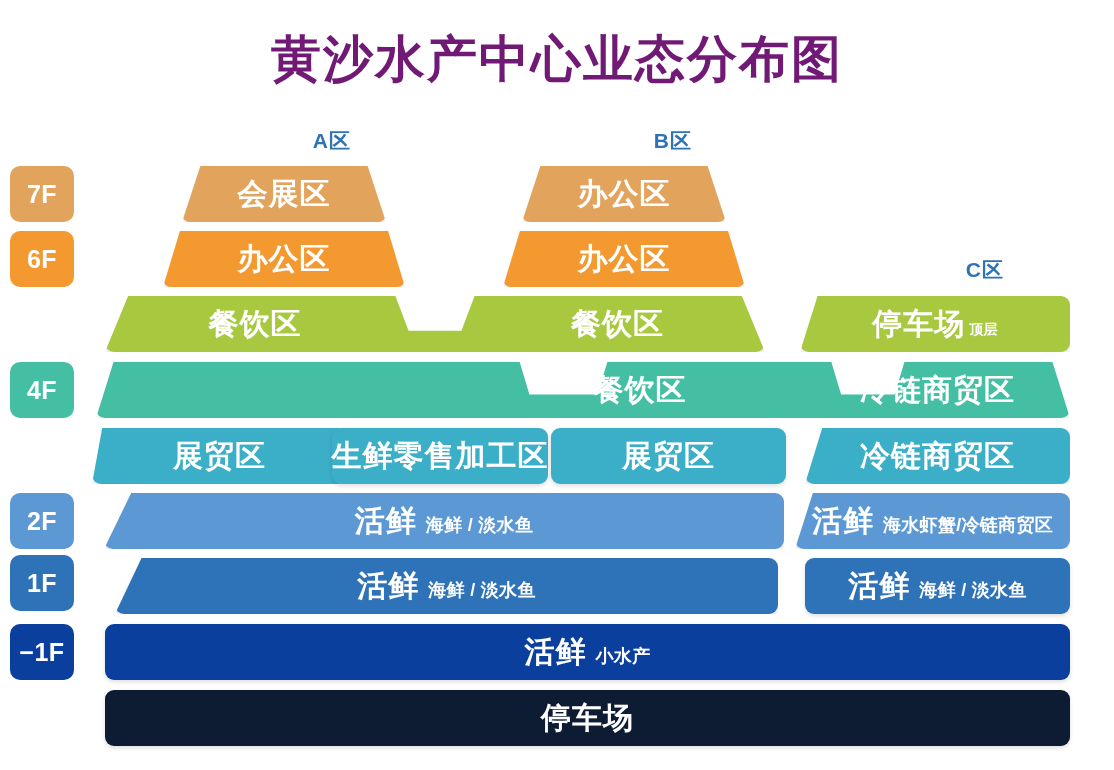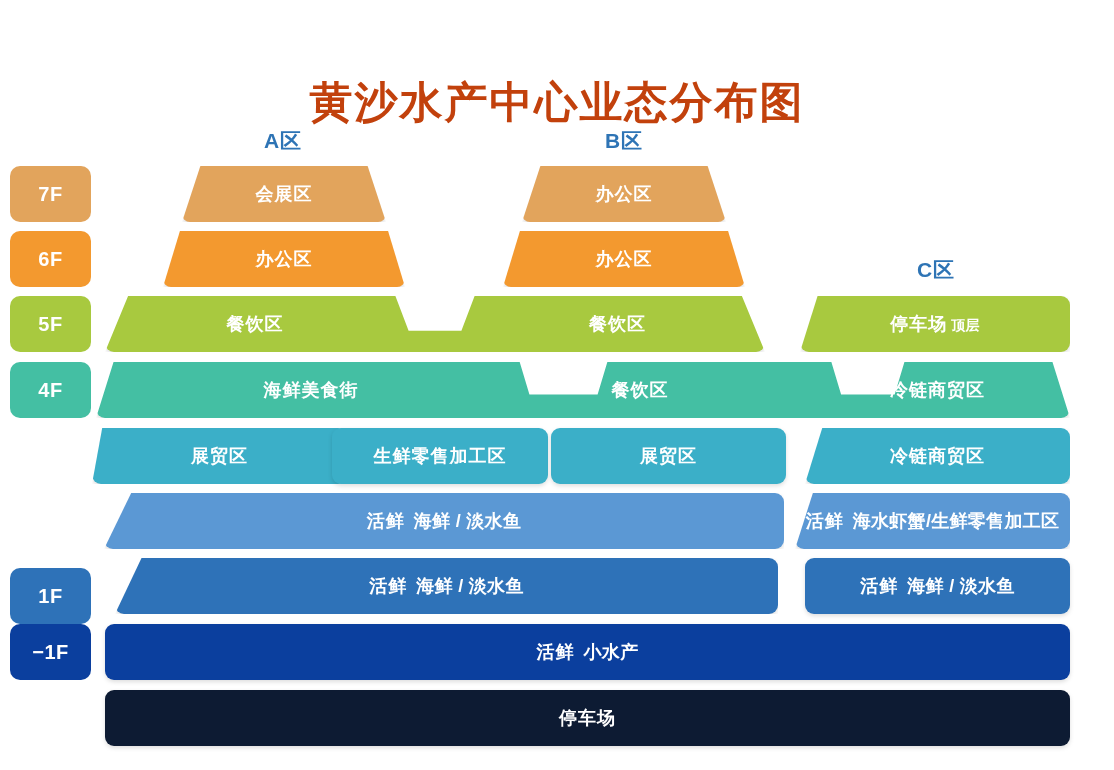--- a/index.html
+++ b/index.html
@@ -9,66 +9,65 @@
     font-family: "Liberation Sans", "DejaVu Sans", sans-serif;
     overflow: hidden;
   }
   #root { position: relative; width: 1114px; height: 770px; }
 
   
   .title {
     position: absolute;
     left: 0; top: 26px; width: 1114px;
     text-align: center;
-    font-size: 43px;
+    font-size: 50px;
     font-weight: 700;
     letter-spacing: 2px;
-    color: #c2410c;
-    margin-top: 48px;
+    color: #701a75;
   }
 
   
   .zone-label {
     position: absolute;
     font-size: 21px;
     font-weight: 700;
     color: #2E74B5;
     letter-spacing: 1px;
-    text-align: center;
+    text-align: right;
   }
   #zone-a { left: 215px; top: 127px; width: 136px; }
   #zone-b { left: 556px; top: 127px; width: 136px; }
   #zone-c { left: 868px; top: 256px; width: 136px; }
 
   
   .floor-badge {
     position: absolute;
     left: 10px;
-    width: 81px;
+    width: 64px;
     border-radius: 10px;
     color: #ffffff;
-    font-size: 20px;
+    font-size: 25px;
     font-weight: 700;
     display: flex;
     align-items: center;
     justify-content: center;
     letter-spacing: 0.5px;
   }
 
   .block {
     position: absolute;
     display: flex;
     align-items: center;
     justify-content: center;
     color: #ffffff;
     white-space: nowrap;
     filter: drop-shadow(0 2px 2px rgba(0,0,0,0.13));
   }
   .block .main {
-    font-size: 18px;
+    font-size: 30px;
     font-weight: 700;
     letter-spacing: 1px;
   }
   .block .sub {
     font-size: 18px;
     font-weight: 700;
     margin-left: 9px;
     letter-spacing: 0.3px;
   }
   .block .sub-tight {
@@ -108,23 +107,23 @@
 <div id="root">
 
   <div class="title">黄沙水产中心业态分布图</div>
 
   <div class="zone-label" id="zone-a">A区</div>
   <div class="zone-label" id="zone-c">C区</div>
   <div class="zone-label" id="zone-b">B区</div>
 
   <div class="floor-badge" id="badge-7f" style="top:166px;height:56px;background:#E2A45C;">7F</div>
   <div class="floor-badge" id="badge-6f" style="top:231px;height:56px;background:#F3992F;text-align:right;">6F</div>
-  <div class="floor-badge" id="badge-5f" style="top:296px;height:56px;background:#A8C93F;">5F</div>
   <div class="floor-badge" id="badge-4f" style="top:362px;height:56px;background:#44BFA3;text-align:right;">4F</div>
-  <div class="floor-badge" id="badge-1f" style="top:568px;height:56px;background:#2E72B8;">1F</div>
+  <div class="floor-badge" id="badge-2f" style="top:493px;height:56px;background:#5B98D4;">2F</div>
+  <div class="floor-badge" id="badge-1f" style="top:555px;height:56px;background:#2E72B8;">1F</div>
   <div class="floor-badge" id="badge-m1f" style="top:624px;height:56px;background:#0B3F9E;">−1F</div>
 
   <div class="block trap-7f" style="left:182px;top:166px;width:204px;height:56px;background:#E2A45C;">
     <span class="lbl-wrap">
       <span class="main">会展区</span>
     </span>
   </div>
   <div class="block trap-7f" style="left:522px;top:166px;width:204px;height:56px;background:#E2A45C;">
     <span class="lbl-wrap">
       <span class="main">办公区</span>
@@ -154,25 +153,20 @@
     </span>
   </div>
   <div class="block slant-l-sm" style="left:800px;top:296px;width:270px;height:56px;background:#A8C93F;">
     <span class="lbl-wrap">
       <span class="main">停车场</span>
       <span class="sub-tight">顶层</span>
     </span>
   </div>
 
   <div class="block notch-4all" style="left:96px;top:362px;width:974px;height:56px;background:#44BFA3;"></div>
-  <div class="block" style="left:96px;top:362px;width:430px;height:56px;background:transparent;filter:none;">
-    <span class="lbl-wrap">
-      <span class="main">海鲜美食街</span>
-    </span>
-  </div>
   <div class="block" style="left:530px;top:362px;width:220px;height:56px;background:transparent;filter:none;">
     <span class="lbl-wrap">
       <span class="main">餐饮区</span>
     </span>
   </div>
   <div class="block" style="left:805px;top:362px;width:265px;height:56px;background:transparent;filter:none;">
     <span class="lbl-wrap">
       <span class="main">冷链商贸区</span>
     </span>
   </div>
@@ -200,21 +194,21 @@
 
   <div class="block slant-l" style="left:104px;top:493px;width:680px;height:56px;background:#5B98D4;">
     <span class="lbl-wrap">
       <span class="main">活鲜</span>
       <span class="sub">海鲜 / 淡水鱼</span>
     </span>
   </div>
   <div class="block slant-l-sm" style="left:795px;top:493px;width:275px;height:56px;background:#5B98D4;">
     <span class="lbl-wrap">
       <span class="main">活鲜</span>
-      <span class="sub">海水虾蟹/生鲜零售加工区</span>
+      <span class="sub">海水虾蟹/冷链商贸区</span>
     </span>
   </div>
 
   <div class="block slant-l" style="left:115px;top:558px;width:663px;height:56px;background:#2E72B8;">
     <span class="lbl-wrap">
       <span class="main">活鲜</span>
       <span class="sub">海鲜 / 淡水鱼</span>
     </span>
   </div>
   <div class="block plain" style="left:805px;top:558px;width:265px;height:56px;background:#2E72B8;">

